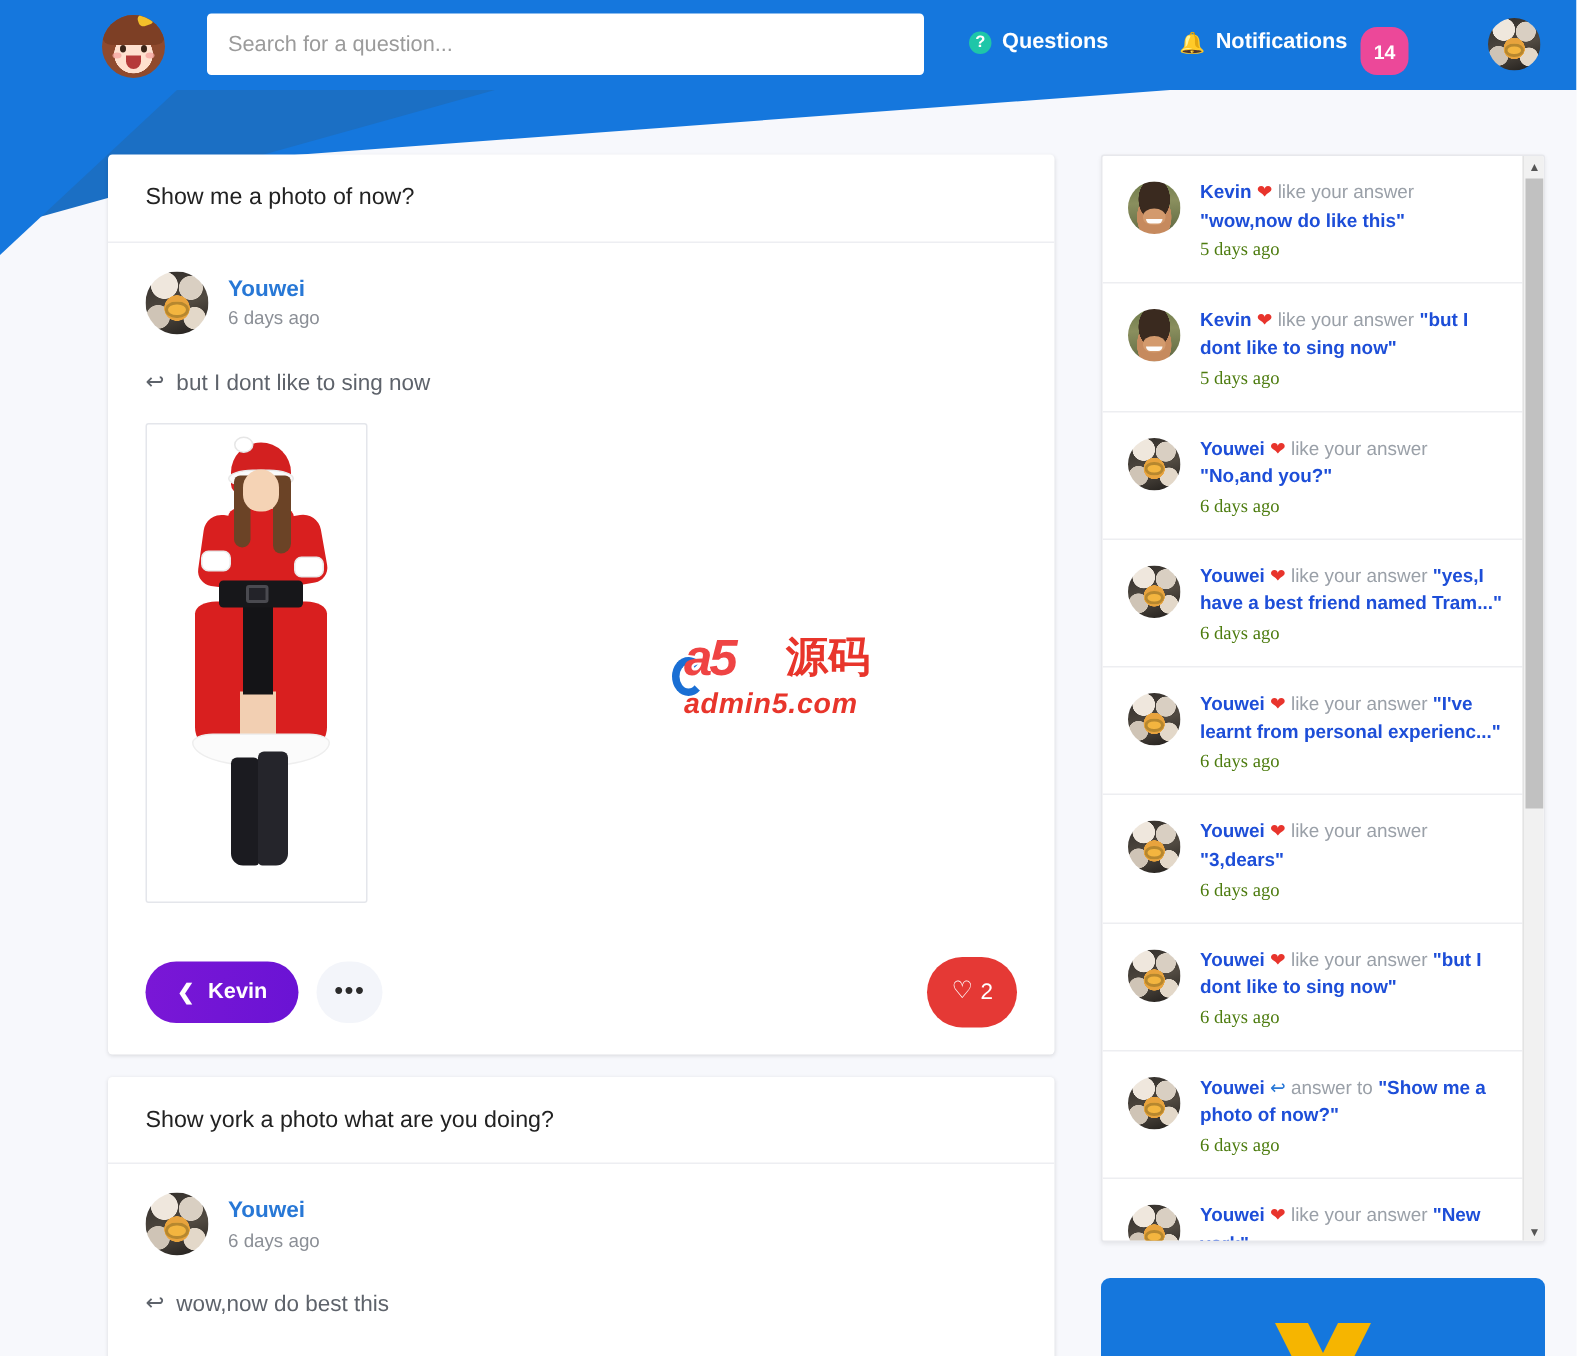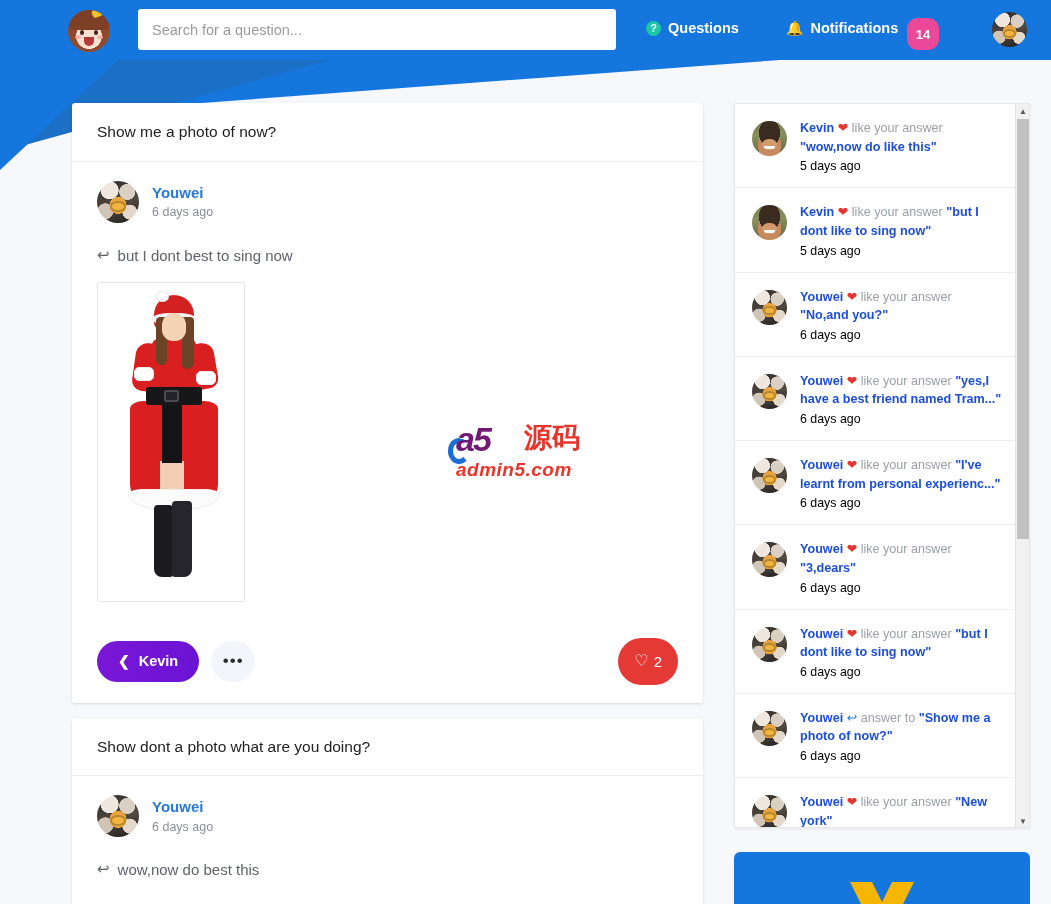--- a/index.html
+++ b/index.html
@@ -284,21 +284,21 @@
 
   
   .watermark {
     position: absolute; left: 448px; top: 420px;
     width: 160px; height: 68px; z-index: 15;
     pointer-events: none; user-select: none;
   }
   .wm-a5 {
     position: absolute; left: 8px; top: 2px;
     font-size: 34px; font-weight: bold; font-style: italic;
-    color: #701a75; letter-spacing: -2px; line-height: 1;
+    color: #ef4444; letter-spacing: -2px; line-height: 1;
     text-shadow: 1px 1px 0 #fff;
   }
   .wm-cn {
     position: absolute; left: 76px; top: 4px;
     font-size: 28px; font-weight: bold; color: #e8352b; line-height: 1;
     font-family: "DejaVu Sans", sans-serif;
   }
   .wm-dom {
     position: absolute; left: 8px; top: 40px;
     font-size: 19px; font-weight: bold; font-style: italic;
@@ -366,21 +366,21 @@
     width: 35px; height: 35px; flex: 0 0 35px;
     border-radius: 50%; overflow: hidden;
     margin-top: 2px;
   }
   .notif-text {
     font-size: 12.6px; color: #9aa0a8; line-height: 1.48;
   }
   .notif-text b { color: #1d4ed8; font-weight: bold; }
   .notif-heart { color: #e8342c; font-size: 12.5px; }
   .notif-reply { color: #2878d6; font-size: 12.5px; }
-  .notif-time { font-size: 12.4px; color: #000000; margin-top: 3px; }
+  .notif-time { font-size: 12.4px; color: #4d7c0f; margin-top: 3px; font-family: Liberation Serif, serif; }
 
   
   .nscroll {
     position: absolute; right: 0; top: 0;
     width: 14px; height: 725px;
     background: #f1f1f1;
     border-left: 1px solid #e3e3e3;
     cursor: pointer;
   }
   .nscroll .arrow {
@@ -455,21 +455,21 @@
       <div class="author-row">
         <div class="author-avatar av-tiger"></div>
         <div>
           <div class="author-name">Youwei</div>
           <div class="author-time">6 days ago</div>
         </div>
       </div>
 
       <div class="answer-row">
         <span class="reply-arrow">↩</span>
-        <span>but I dont best to sing now</span>
+        <span>but I dont like to sing now</span>
       </div>
 
       <div class="photo-frame">
         <div class="santa">
           <div class="s-hood"></div>
             <div class="s-pom"></div>
             <div class="s-fur-hood"></div>
           <div class="s-hair-l"></div>
             <div class="s-hair-r"></div>
             <div class="s-face"></div>
@@ -500,21 +500,21 @@
       </button>
       <button class="btn-like">
         <span class="heart-glyph">♡</span>
         <span>2</span>
       </button>
     </div>
   </div>
 
   <div class="card">
     <div class="card-head">
-      <div class="card-title">Show dont a photo what are you doing?</div>
+      <div class="card-title">Show york a photo what are you doing?</div>
     </div>
     <div class="card-body">
       <div class="author-row">
         <div class="author-avatar av-tiger"></div>
         <div>
           <div class="author-name">Youwei</div>
           <div class="author-time">6 days ago</div>
         </div>
       </div>
       <div class="answer-row">

